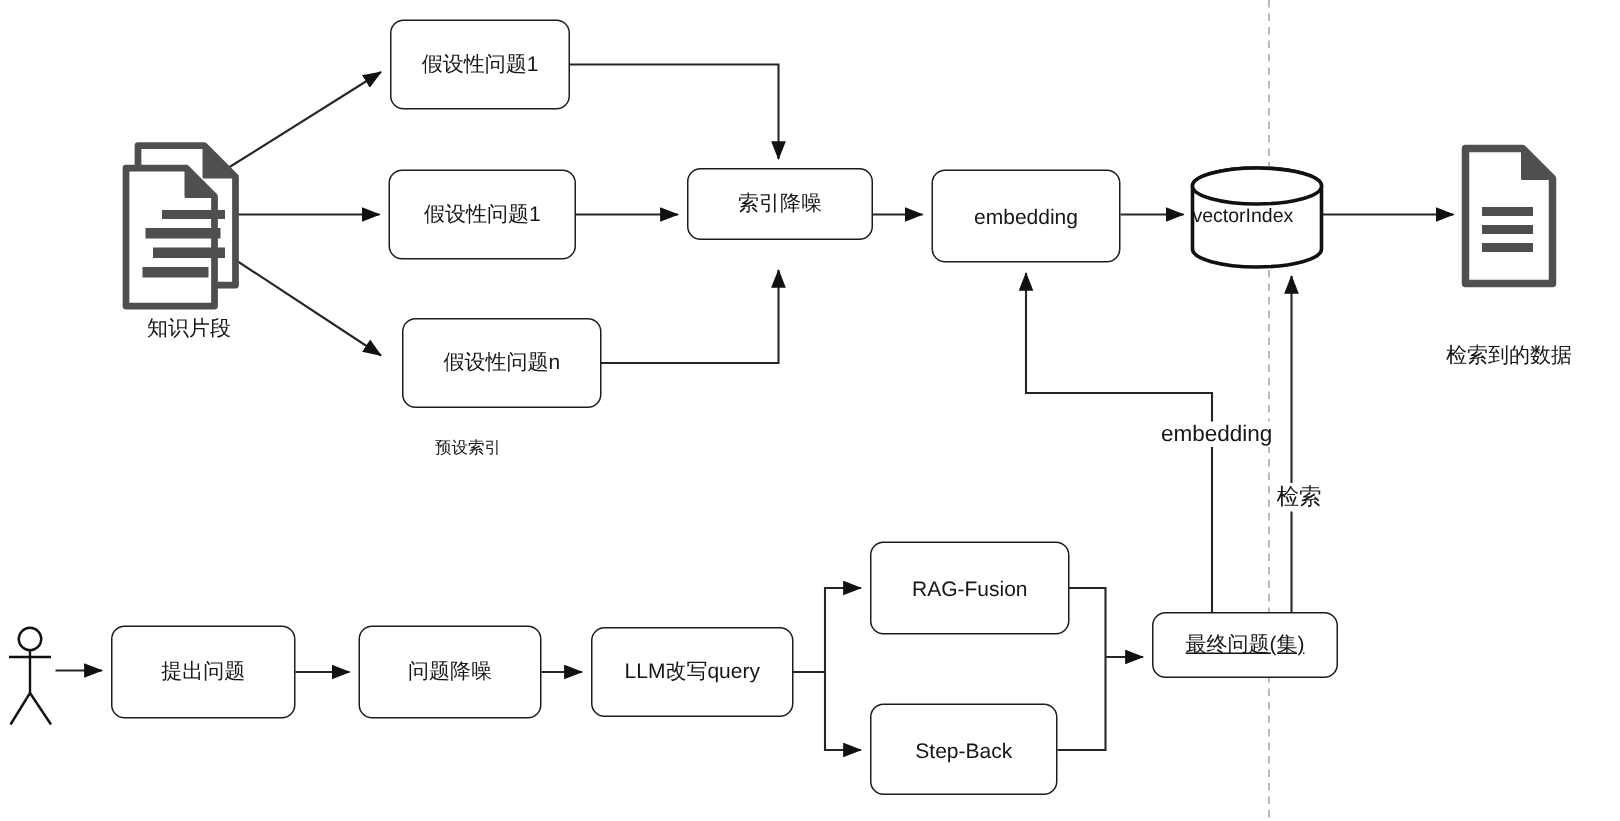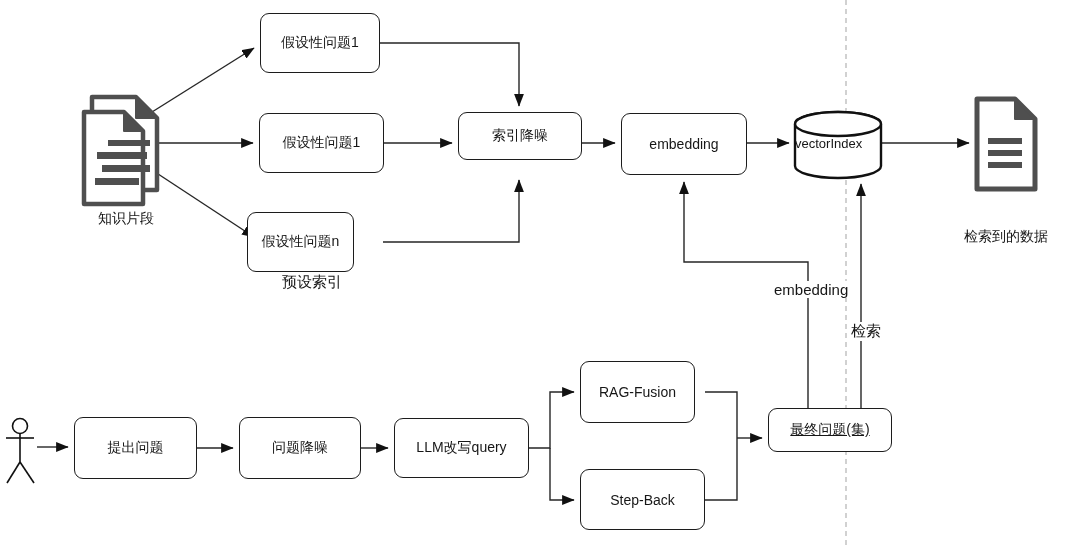--- a/index.html
+++ b/index.html
@@ -99,33 +99,33 @@
     </g>
 
     <g stroke="#111" stroke-width="2.4" fill="#ffffff">
       <path d="M795,124 a43,12 0 0 1 86,0 v42 a43,12 0 0 1 -86,0 z"></path>
       <ellipse cx="838" cy="124" rx="43" ry="12"></ellipse>
     </g>
   </svg>
 
   <div class="node" style="left:260px; top:13px;  width:120px; height:60px;">假设性问题1</div>
   <div class="node" style="left:259px; top:113px; width:125px; height:60px;">假设性问题1</div>
-  <div class="node" style="left:247px; top:212px; width:107px; height:60px;">假设性问题n</div>
+  <div class="node" style="left:268px; top:212px; width:133px; height:60px;">假设性问题n</div>
   <div class="node" style="left:458px; top:112px; width:124px; height:48px;">索引降噪</div>
   <div class="node" style="left:621px; top:113px; width:126px; height:62px;">embedding</div>
 
   <div class="cyl-lbl" style="left:795px; top:136px; width:62px;">vectorIndex</div>
 
   <div class="lbl" style="left:78px;  top:210px; width:76px;text-align:right;">知识片段</div>
-  <div class="lbl" style="left:281px; top:273px; width:62px; font-size:15px;">预设索引</div>
+  <div class="lbl" style="left:281px; top:291px; width:62px; font-size:11px;">预设索引</div>
   <div class="lbl" style="left:964px; top:197px; width:84px;margin-top:31px;">检索到的数据</div>
 
   <div class="edge-lbl" style="left:772px; top:281px; width:74px;">embedding</div>
   <div class="edge-lbl" style="left:849px; top:322px; width:30px;">检索</div>
 
   <div class="node" style="left:74px;  top:417px; width:123px; height:62px;">提出问题</div>
   <div class="node" style="left:239px; top:417px; width:122px; height:62px;">问题降噪</div>
   <div class="node" style="left:394px; top:418px; width:135px; height:60px;">LLM改写query</div>
-  <div class="node" style="left:580px; top:361px; width:115px; height:62px;">RAG-Fusion</div>
+  <div class="node" style="left:580px; top:361px; width:133px; height:62px;">RAG-Fusion</div>
   <div class="node" style="left:580px; top:469px; width:125px; height:61px;">Step-Back</div>
   <div class="node" style="left:768px; top:408px; width:124px; height:44px;text-decoration:underline;">最终问题(集)</div>
 
 </div>
 
 </body></html>

